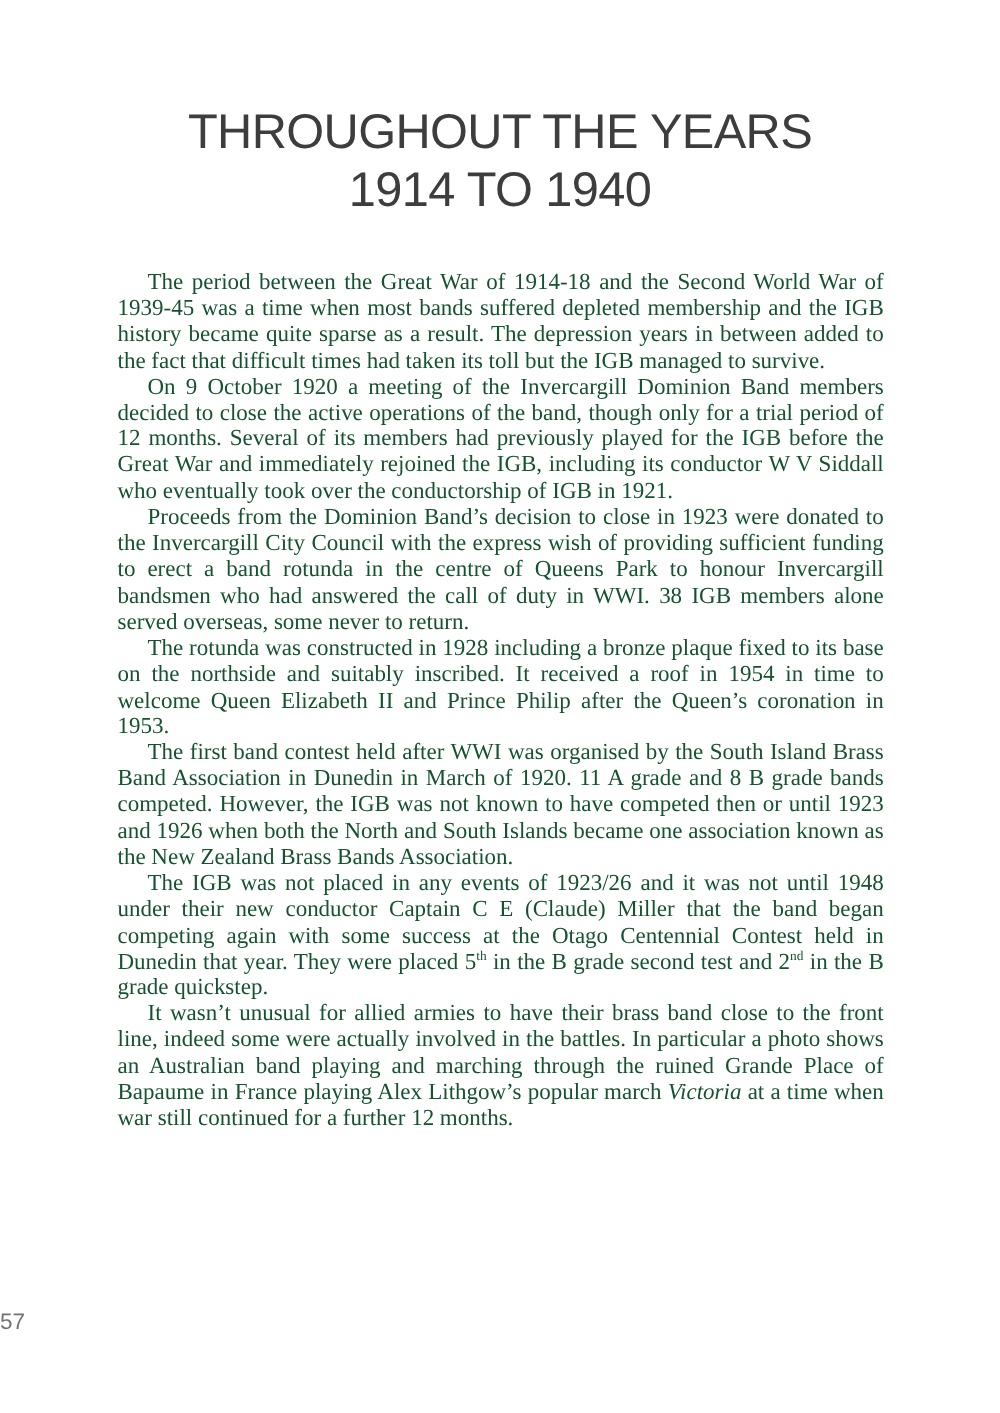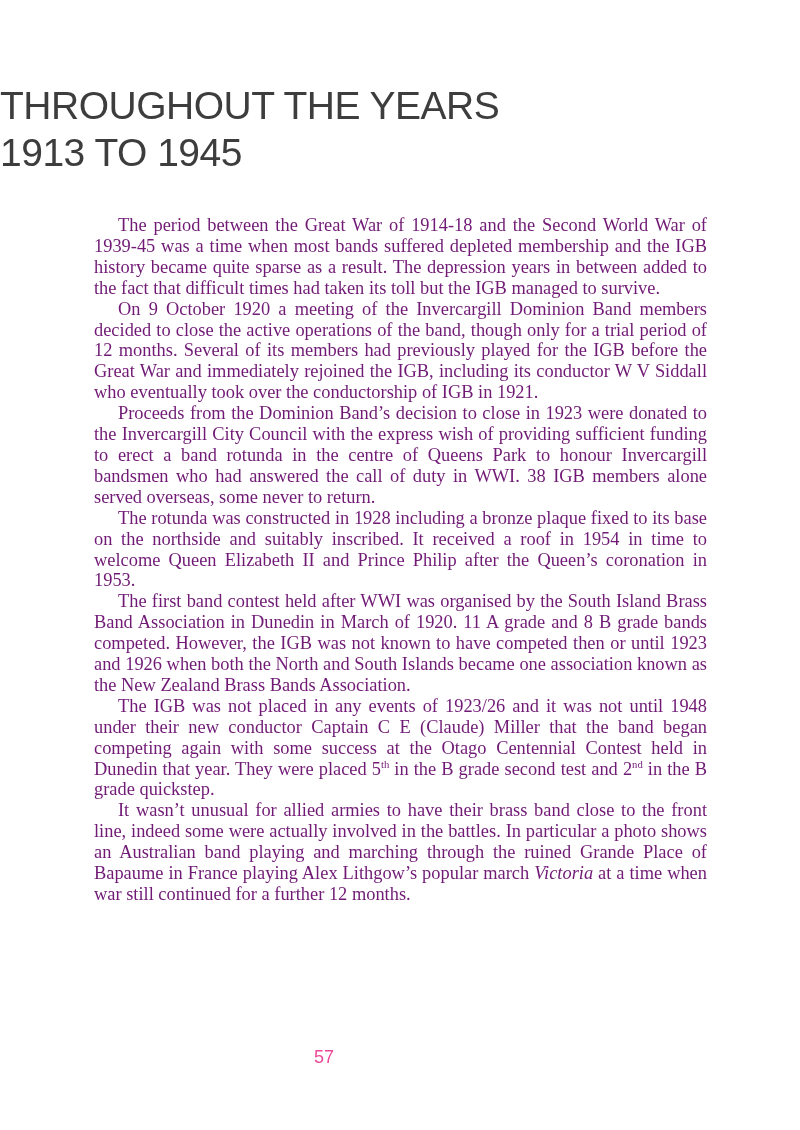--- a/index.html
+++ b/index.html
@@ -13,33 +13,34 @@
     height: 1130px;
     background: #ffffff;
     overflow: hidden;
     font-family: "Liberation Serif", "DejaVu Serif", serif;
   }
   .chapter-title {
     position: absolute;
     top: 82px;
     left: 0;
     width: 800px;
+    text-align: center;
     font-family: "Liberation Sans", "DejaVu Sans", sans-serif;
     font-weight: 200;
     font-size: 39px;
     line-height: 47px;
     letter-spacing: -0.5px;
     color: #3d3d3d;
   }
   .content {
     position: absolute;
     top: 215px;
     left: 94px;
     width: 613px;
-    color: #701a75;
+    color: #14532d;
     font-size: 18.4px;
     line-height: 20.9px;
     text-align: justify;
   }
   .para {
     margin: 0;
     padding: 0;
     text-indent: 24px;
   }
   .para sup {
@@ -49,35 +50,35 @@
   }
   .para em {
     font-style: italic;
     margin-top: 24px;
   }
   .page-footer {
     position: absolute;
     top: 1047px;
     left: 0;
     width: 648px;
-    text-align: center;
+    text-align: left;
     font-family: "Liberation Sans", "DejaVu Sans", sans-serif;
     font-weight: 300;
     font-size: 18px;
-    color: #ec4899;
+    color: #737373;
   }
 </style>
 </head>
 <body>
 
 <div class="page">
 
   <div class="chapter-title">
     <div>THROUGHOUT THE YEARS</div>
-    <div>1913 TO 1945</div>
+    <div>1914 TO 1940</div>
   </div>
 
   <div class="content">
       <p class="para"><span>The period between the Great War of 1914-18 and the Second World War of 1939-45 was a time when most bands suffered depleted membership and the IGB history became quite sparse as a result. The depression years in between added to the fact that difficult times had taken its toll but the IGB managed to survive.</span></p>
       <p class="para"><span>On 9 October 1920 a meeting of the Invercargill Dominion Band members decided to close the active operations of the band, though only for a trial period of 12 months. Several of its members had previously played for the IGB before the Great War and immediately rejoined the IGB, including its conductor W V Siddall who eventually took over the conductorship of IGB in 1921.</span></p>
       <p class="para"><span>Proceeds from the Dominion Band’s decision to close in 1923 were donated to the Invercargill City Council with the express wish of providing sufficient funding to erect a band rotunda in the centre of Queens Park to honour Invercargill bandsmen who had answered the call of duty in WWI. 38 IGB members alone served overseas, some never to return.</span></p>
       <p class="para"><span>The rotunda was constructed in 1928 including a bronze plaque fixed to its base on the northside and suitably inscribed. It received a roof in 1954 in time to welcome Queen Elizabeth II and Prince Philip after the Queen’s coronation in 1953.</span></p>
       <p class="para"><span>The first band contest held after WWI was organised by the South Island Brass Band Association in Dunedin in March of 1920. 11 A grade and 8 B grade bands competed. However, the IGB was not known to have competed then or until 1923 and 1926 when both the North and South Islands became one association known as the New Zealand Brass Bands Association.</span></p>
       <p class="para"><span>The IGB was not placed in any events of 1923/26 and it was not until 1948 under their new conductor Captain C E (Claude) Miller that the band began competing again with some success at the Otago Centennial Contest held in Dunedin that year. They were placed 5</span><sup>th</sup><span> in the B grade second test and 2</span><sup>nd</sup><span> in the B grade quickstep.</span></p>
       <p class="para"><span>It wasn’t unusual for allied armies to have their brass band close to the front line, indeed some were actually involved in the battles. In particular a photo shows an Australian band playing and marching through the ruined Grande Place of Bapaume in France playing Alex Lithgow’s popular march </span><em>Victoria</em><span> at a time when war still continued for a further 12 months.</span></p>

